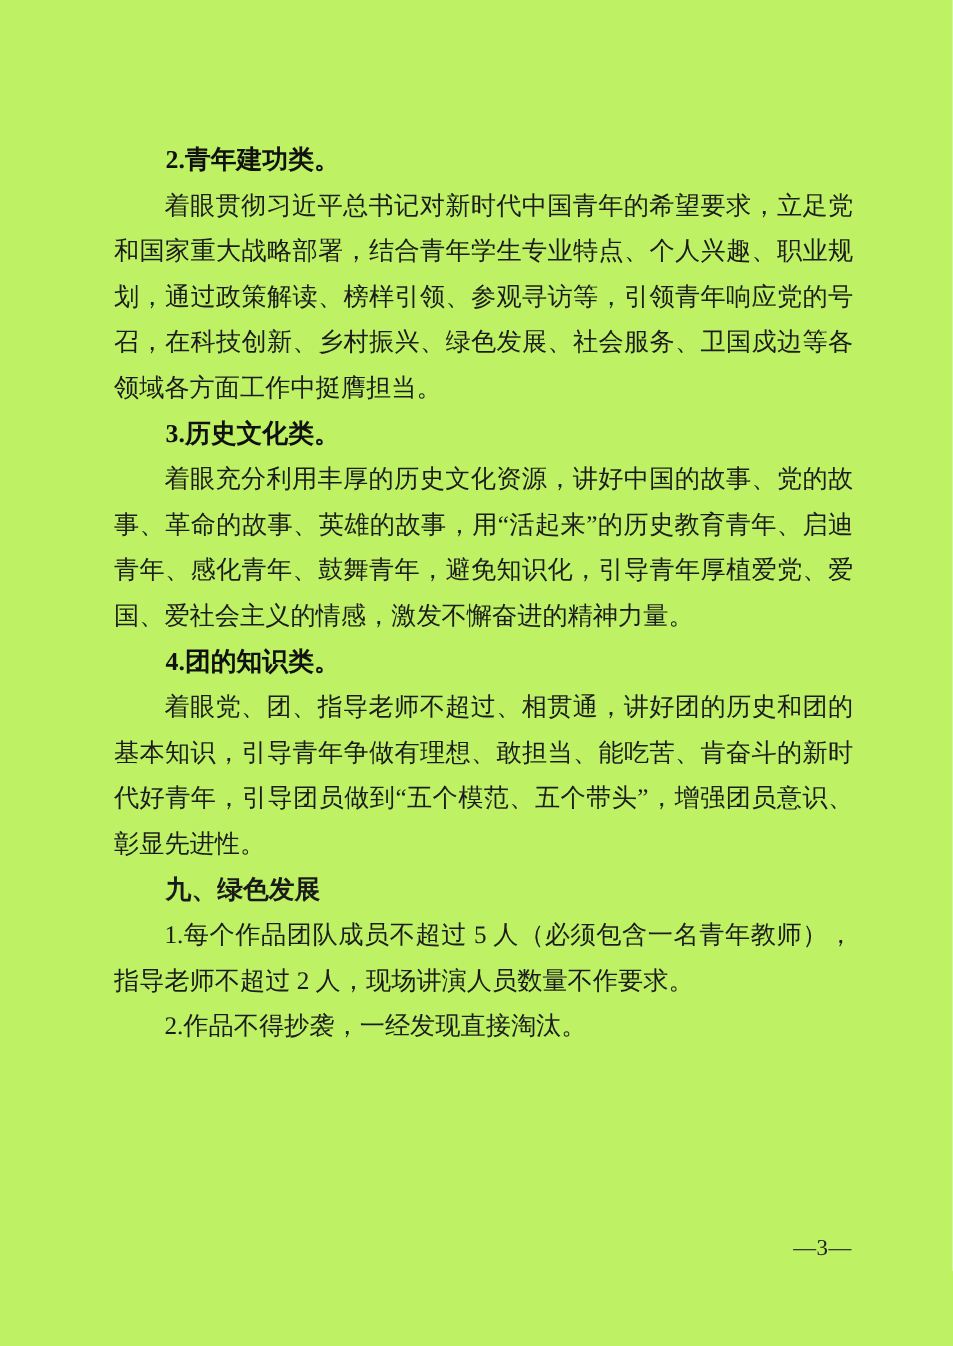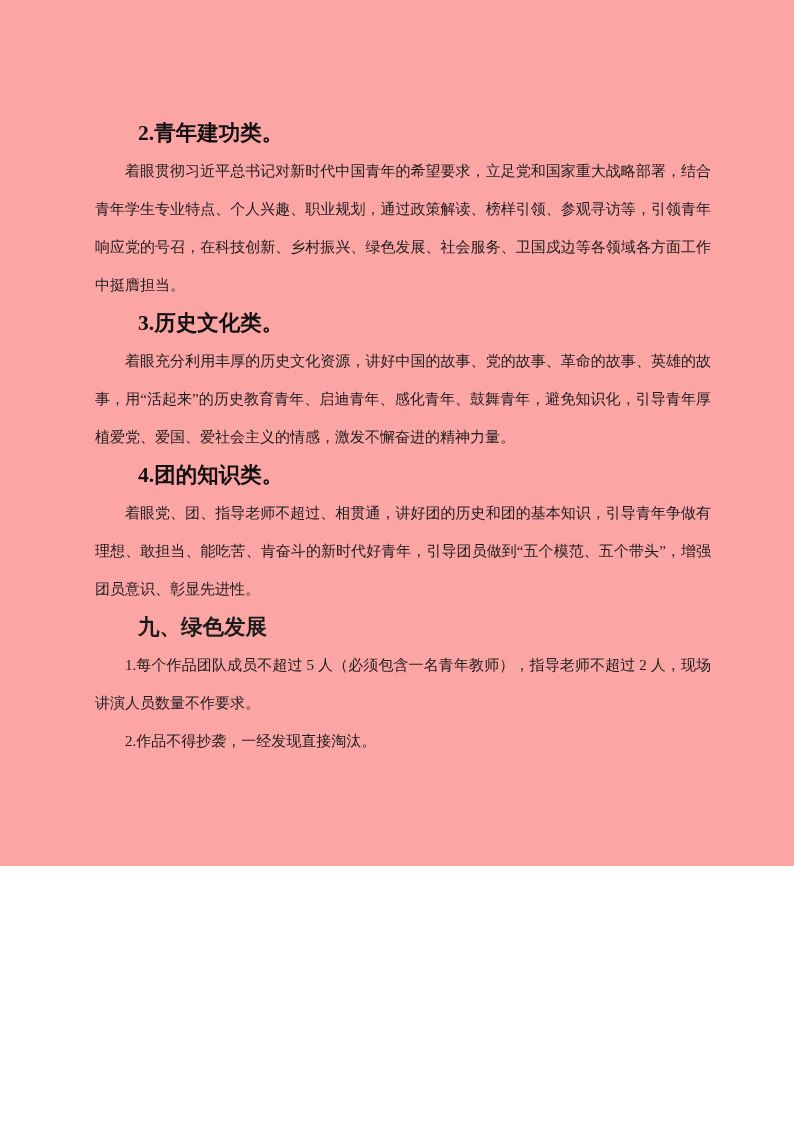--- a/index.html
+++ b/index.html
@@ -3,35 +3,35 @@
 <meta charset="utf-8">
 <style>
   html, body {
     margin: 0;
     padding: 0;
     background: #ffffff;
   }
   .page {
     position: relative;
     width: 794px;
-    height: 866px;
-    background: #fca5a5;
+    height: 1122px;
+    background: #bef264;
     overflow: hidden;
     font-family: "Liberation Serif", "DejaVu Serif", serif;
     color: #1c1c1c;
   }
   .content {
     position: absolute;
     left: 95px;
     top: 114px;
     width: 616px;
   }
   .blk {
     margin: 0;
-    font-size: 15px;
+    font-size: 21px;
     line-height: 38px;
   }
   .heading-serif {
     font-weight: bold;
     text-indent: 2em;
     font-size: 21.5px;
     color: #111111;
   }
   .heading-hei {
     font-family: "Liberation Sans", "DejaVu Sans", sans-serif;

